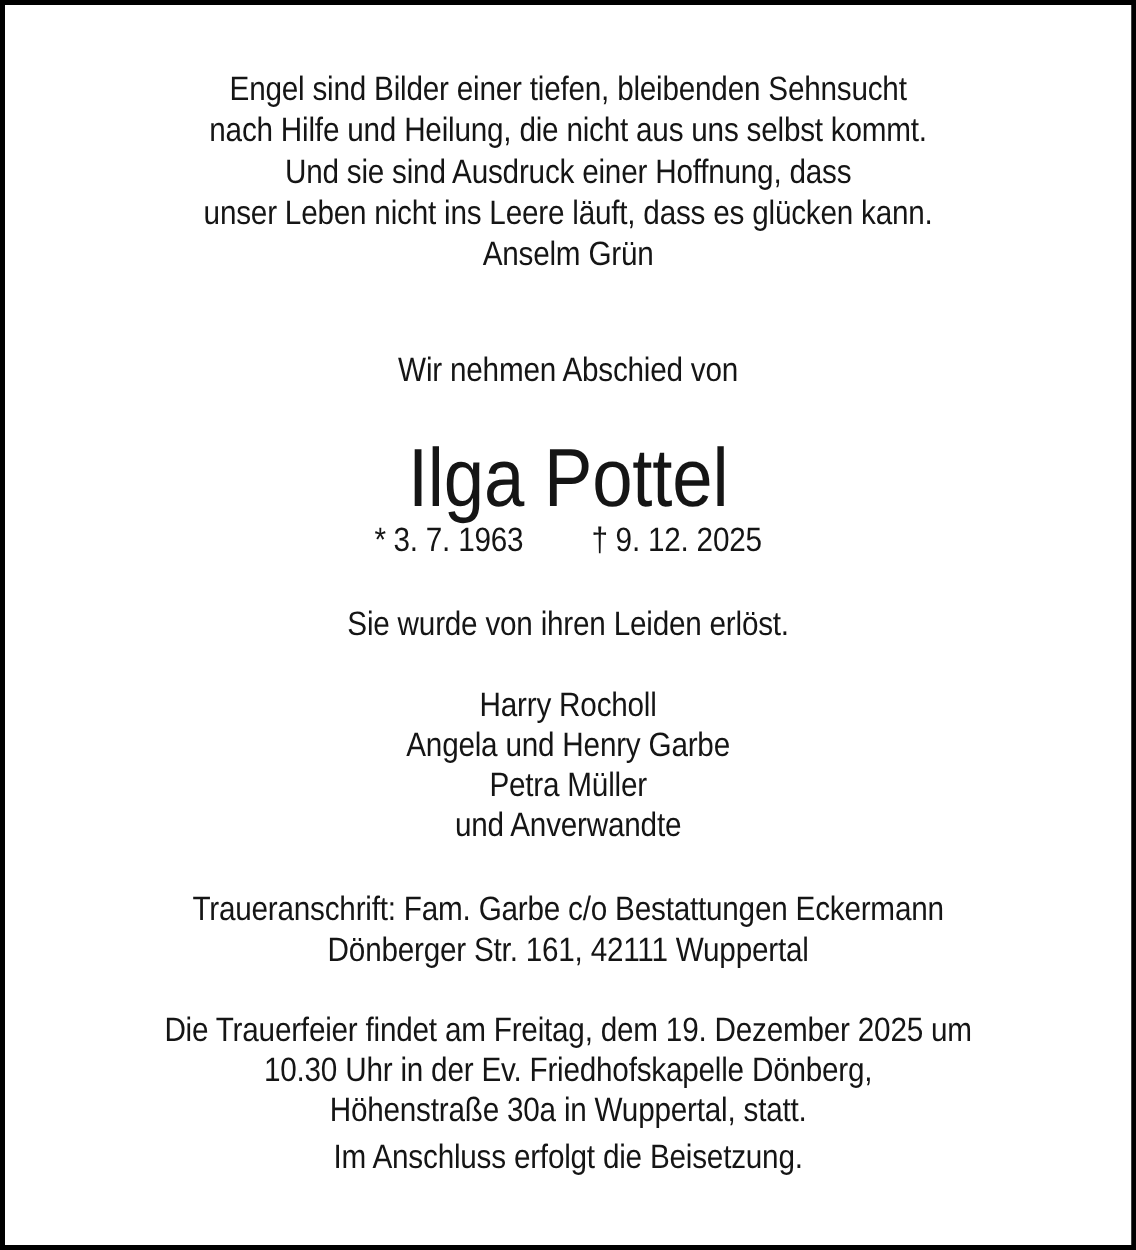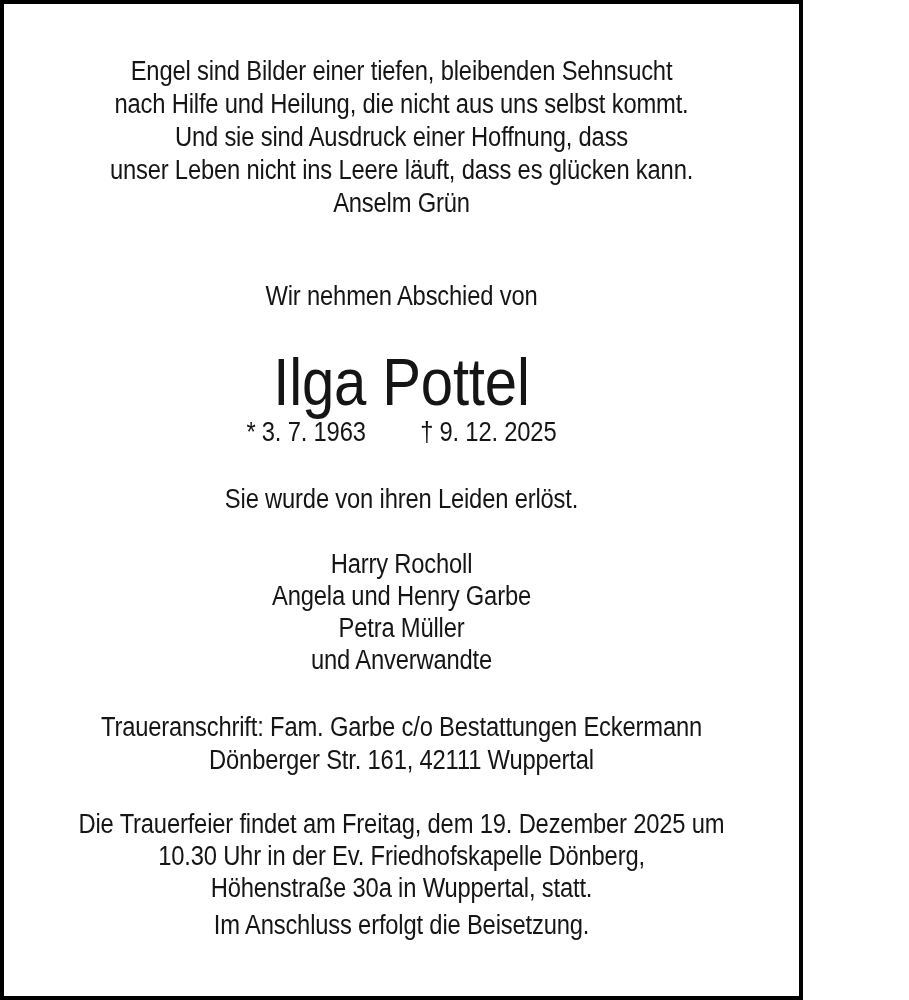--- a/index.html
+++ b/index.html
@@ -2,21 +2,21 @@
 <html><head>
 <meta charset="utf-8">
 <style>
   html, body {
     margin: 0;
     padding: 0;
     background: #ffffff;
   }
   .page {
     position: relative;
-    width: 803px;
+    width: 909px;
     height: 1000px;
     box-sizing: border-box;
     border: 4px solid #000000;
     background: #ffffff;
     overflow: hidden;
     font-family: "Liberation Sans", sans-serif;
     color: #151515;
   }
   
   .content {

